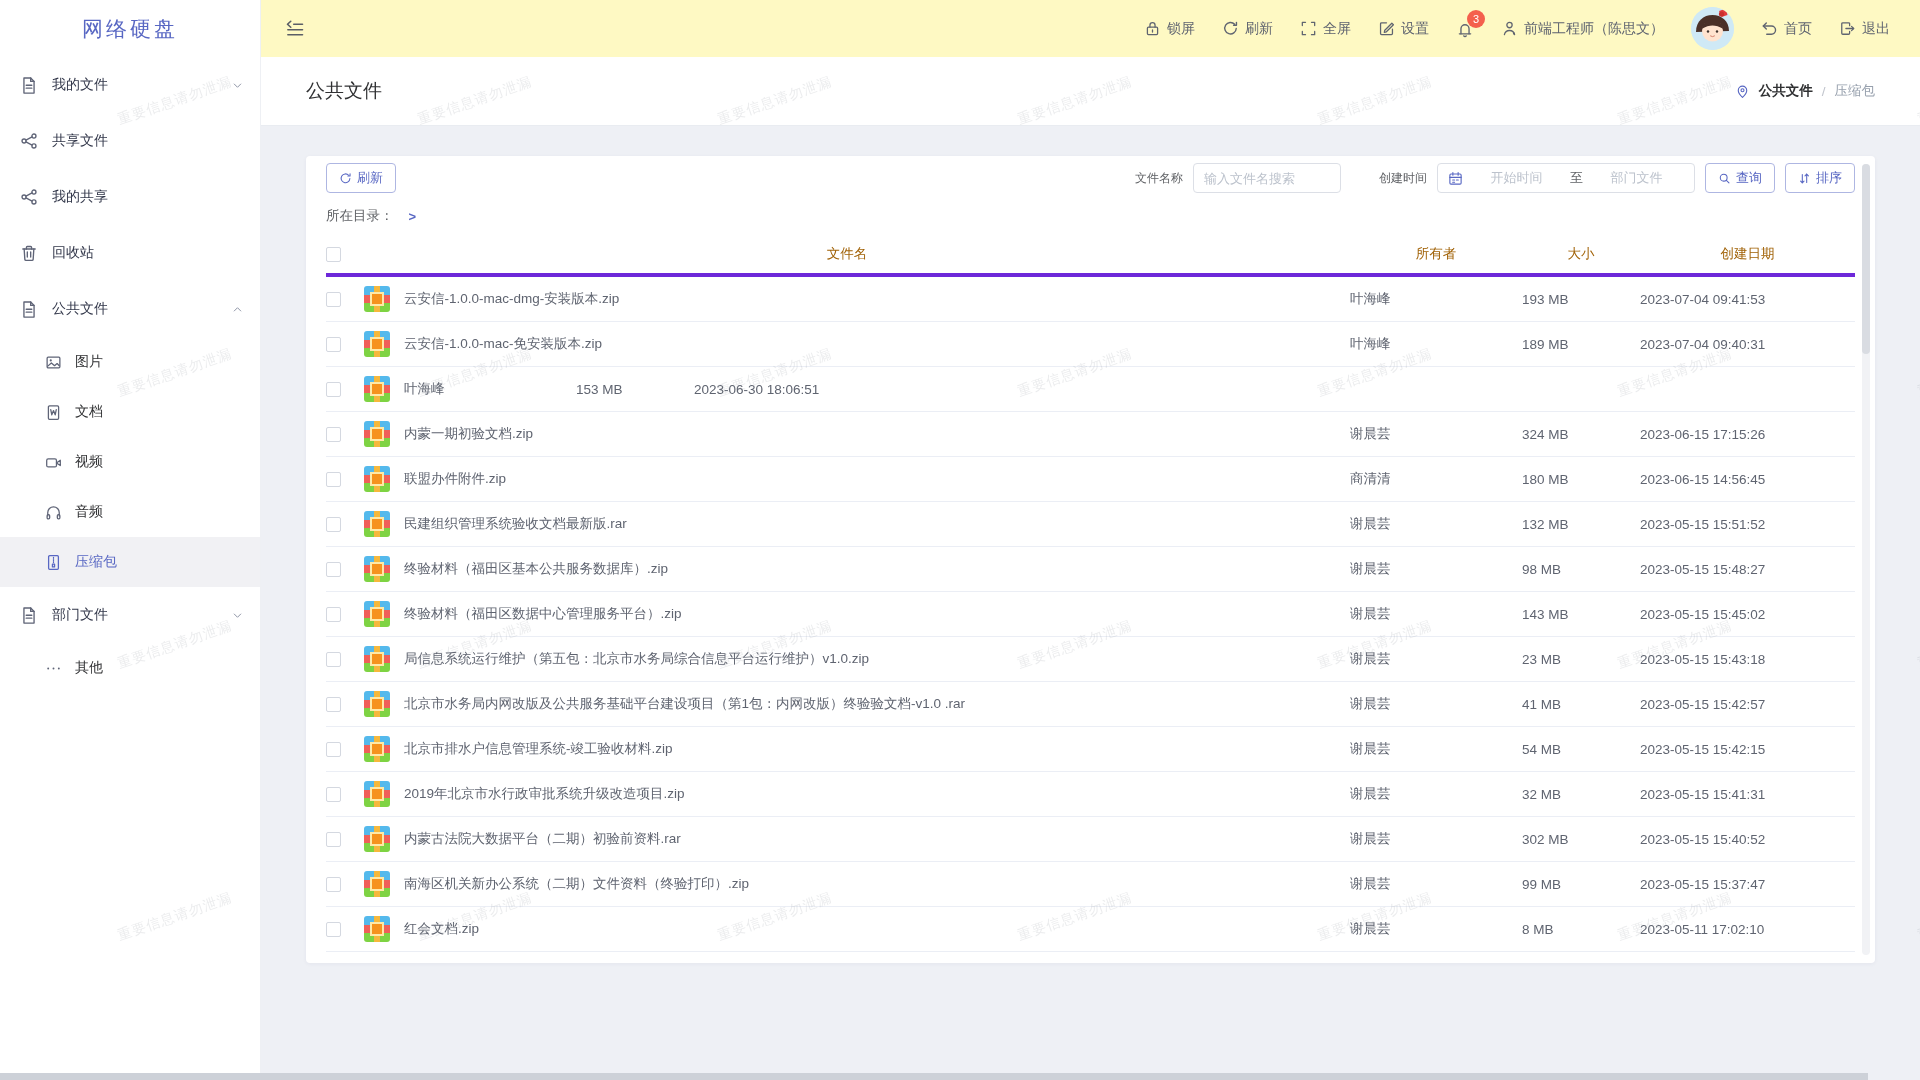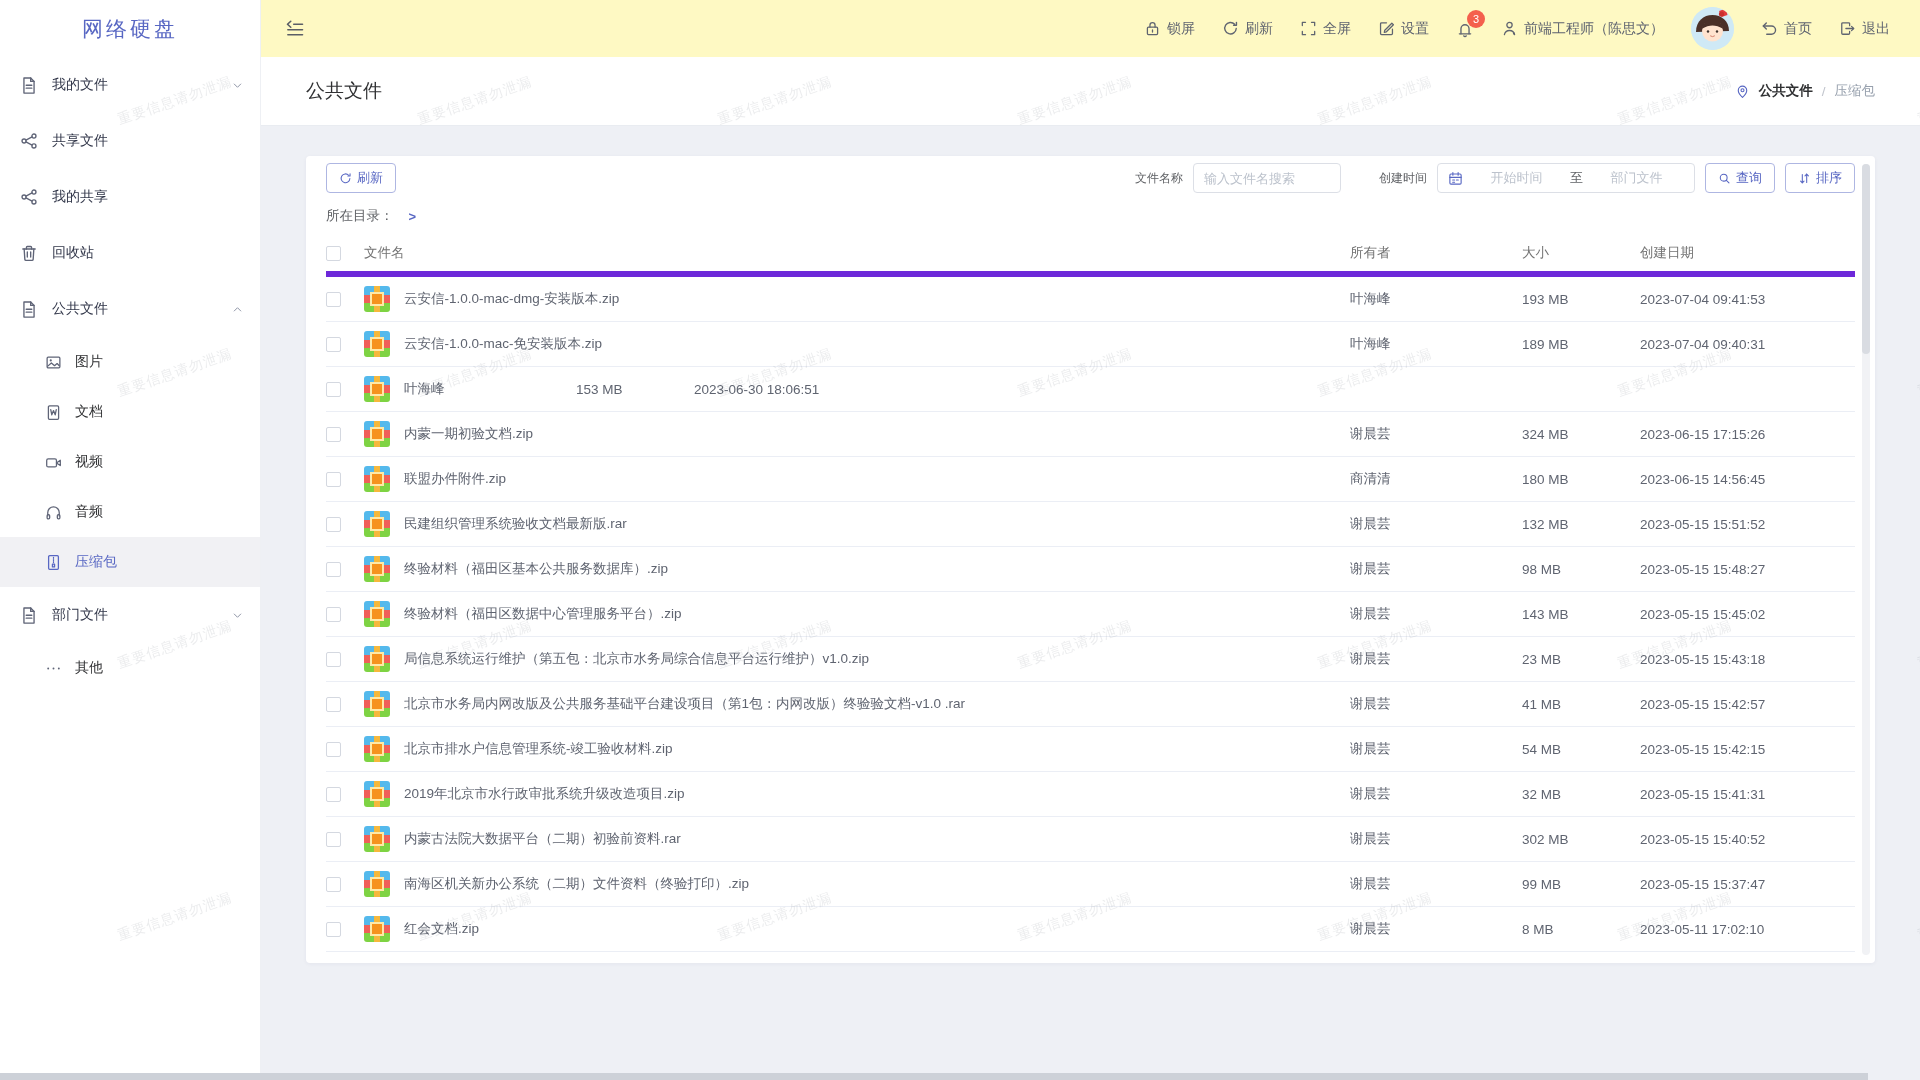--- a/index.html
+++ b/index.html
@@ -75,21 +75,21 @@
   .daterange .cal svg { width:100%; height:100%; }
   .daterange .ph { color:#bcc2cc; flex:1; text-align:center; white-space:nowrap; }
   .daterange .to { color:#606266; }
 
   .dirrow { margin-top:14px; font-size:13.5px; color:#606266; display:flex; align-items:center; gap:15px; }
   .dir-arrow { color:#5867c3; font-weight:700; font-size:13px; cursor:pointer; }
 
   .table { margin-top:10px; }
   .trow { display:flex; align-items:center; height:45px; border-bottom:1px solid #ebeef5;
           font-size:13.5px; color:#5f6470; }
-  .trow.head { height:42px; color:#737373; border-bottom:6px solid #6d28d9; }
+  .trow.head { height:42px; color:#a16207; border-bottom:4px solid #6d28d9;text-align:center; }
   .col-check { width:38px; display:flex; align-items:center; flex-shrink:0; }
   .cbx { width:15px; height:15px; border:1px solid #d4d8e0; border-radius:2px; background:#fff; cursor:pointer; }
   .col-icon { width:40px; flex-shrink:0; display:flex; align-items:center; }
   .col-name { flex:1; min-width:0; padding-right:20px; white-space:nowrap; overflow:hidden; text-overflow:ellipsis; }
   .col-owner { width:172px; flex-shrink:0; }
   .col-size { width:118px; flex-shrink:0; }
   .col-date { width:215px; flex-shrink:0; }
 
   .fileicon { width:26px; height:26px; border-radius:3px; position:relative; display:inline-block;
               background:linear-gradient(180deg,#54b9ec 0 34%,#f05f59 34% 66%,#7ed343 66% 100%); }

